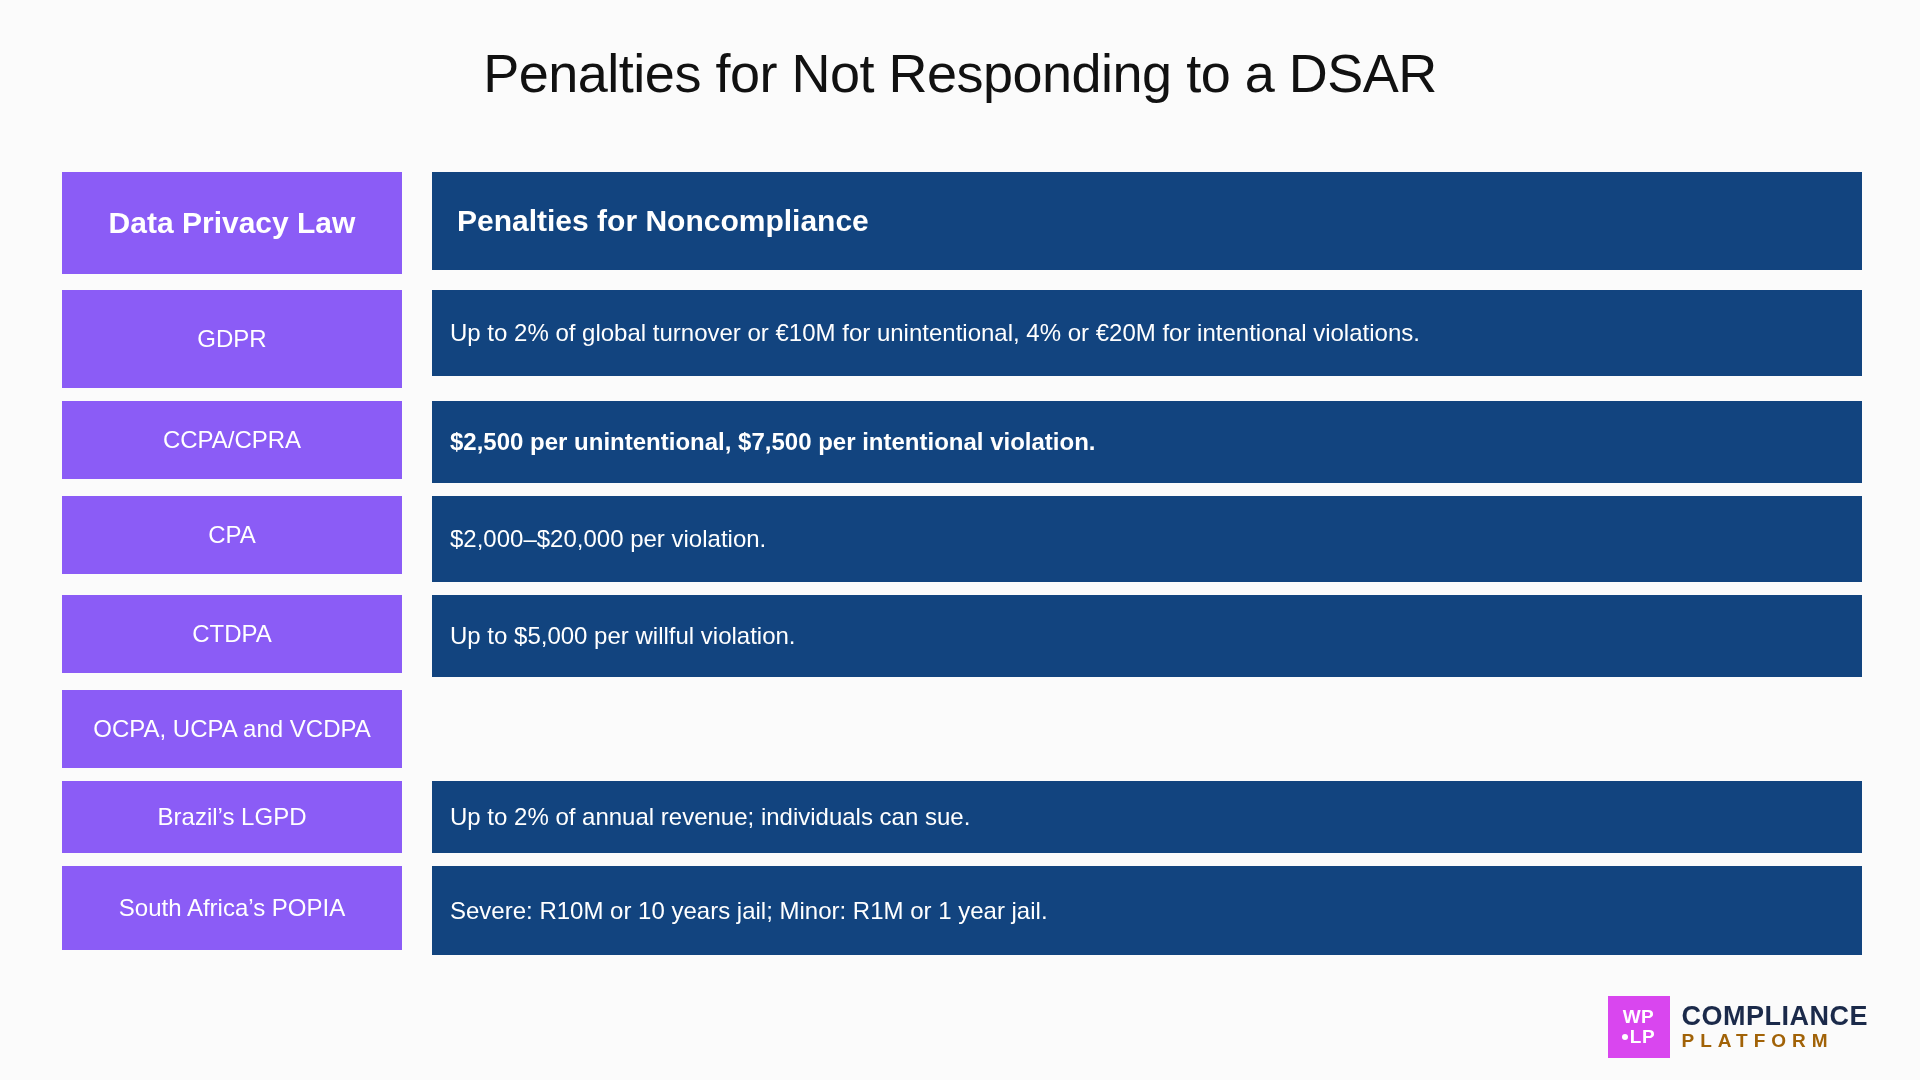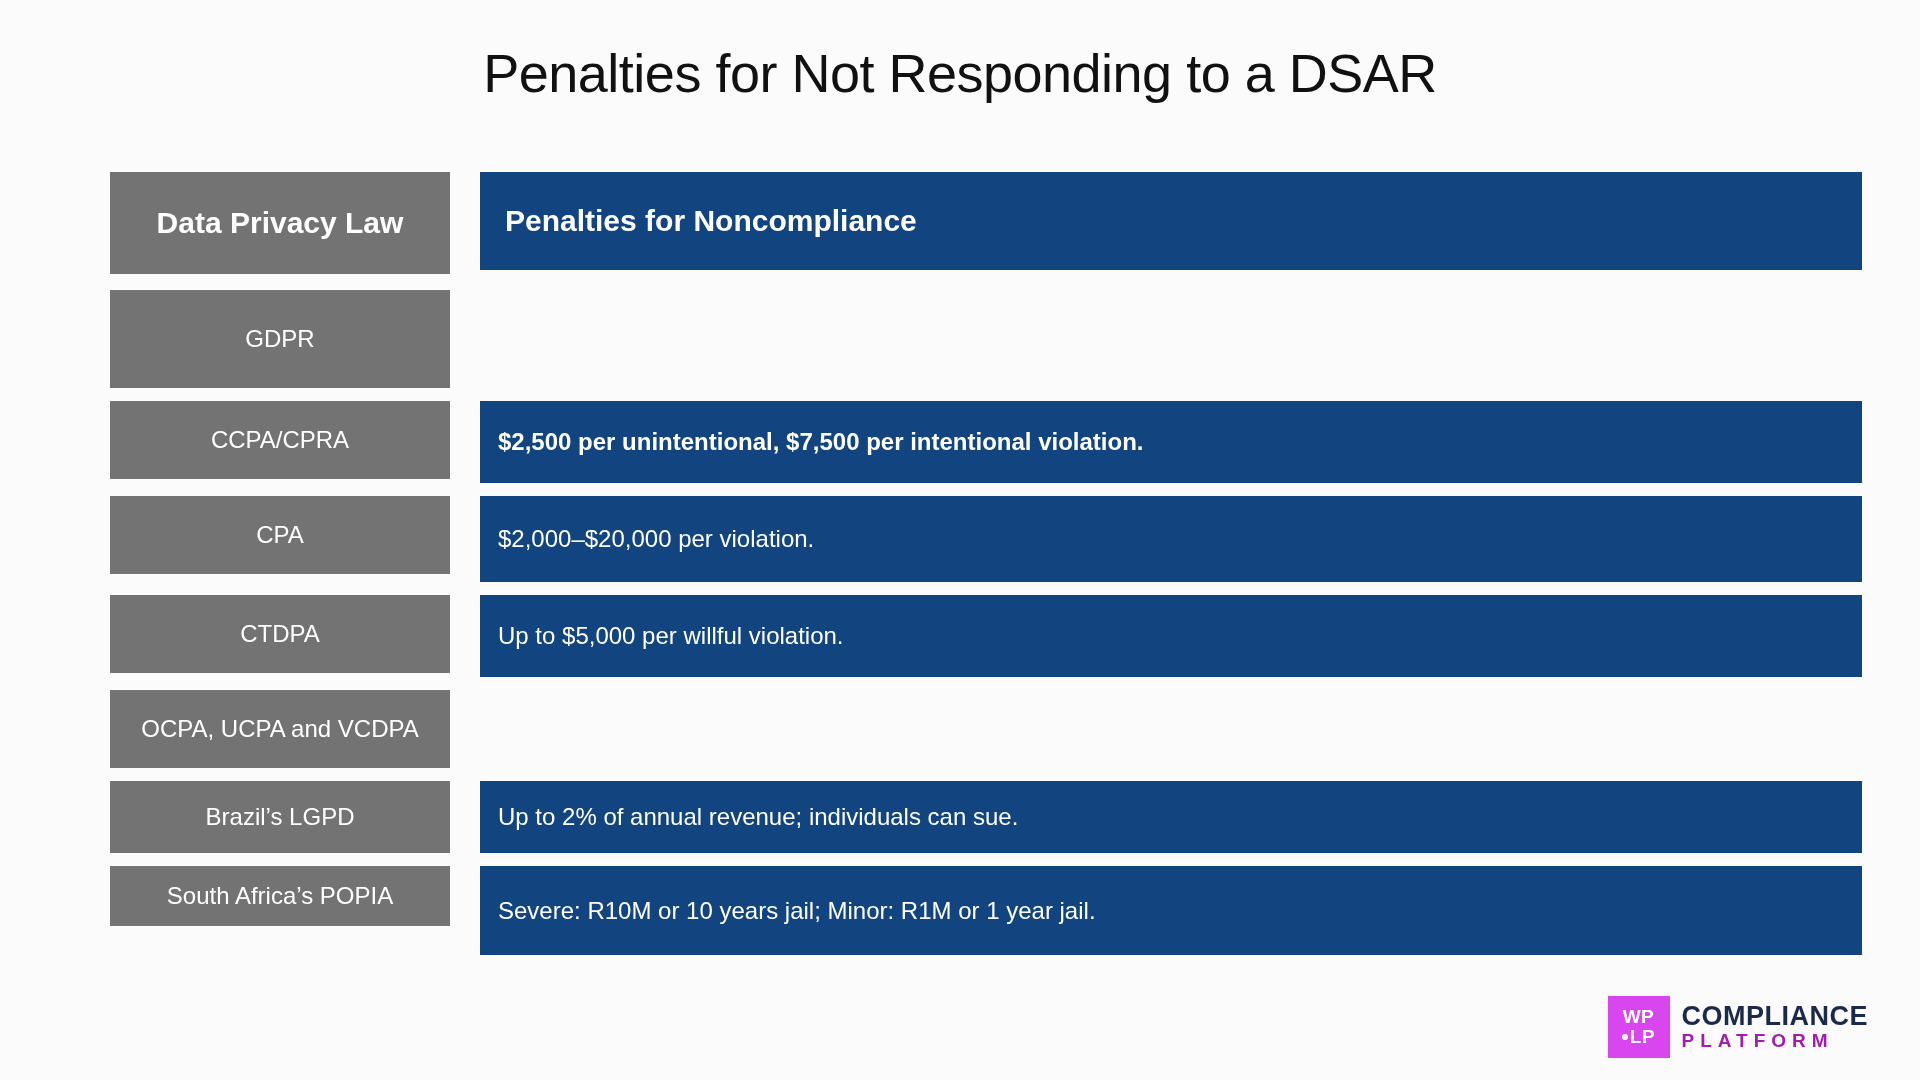--- a/index.html
+++ b/index.html
@@ -36,31 +36,30 @@
   }
   .row {
     display: flex;
     align-items: stretch;
     gap: 30px;
     margin-bottom: 13px;
   }
   .cell-law {
     width: 340px;
     flex: 0 0 340px;
-    background: #737373;
+    background: #8b5cf6;
     color: #ffffff;
     display: flex;
     align-items: center;
     justify-content: center;
     text-align: center;
     font-size: 24px;
     line-height: 1.42;
     padding: 6px 10px;
     box-sizing: border-box;
-    margin-left: 48px;
   }
   .cell-pen {
     flex: 1 1 auto;
     background: #12447f;
     color: #ffffff;
     display: flex;
     align-items: center;
     font-size: 24px;
     line-height: 1.4;
     padding: 6px 18px;
@@ -84,21 +83,21 @@
   .r2 .cell-law { height: 78px; }
   .r2 .cell-pen { height: 82px; font-weight: bold; }
   .r3 .cell-law { height: 78px; }
   .r3 .cell-pen { height: 86px; }
   .r4 .cell-law { height: 78px; }
   .r4 .cell-pen { height: 82px; }
   .r5 .cell-law { height: 78px; }
   .r5 .cell-pen { height: 72px; }
   .r6 .cell-law { height: 72px; }
   .r6 .cell-pen { height: 72px; }
-  .r7 .cell-law { height: 60px; }
+  .r7 .cell-law { height: 84px; }
   .r7 .cell-pen { height: 89px; }
 
   .logo {
     position: absolute;
     right: 52px;
     bottom: 22px;
     display: flex;
     align-items: center;
     gap: 12px;
   }
@@ -129,40 +128,41 @@
   .logo-text .l1 {
     font-size: 27px;
     font-weight: bold;
     color: #1b2a4a;
     letter-spacing: 0.5px;
     text-align: right;
   }
   .logo-text .l2 {
     font-size: 19px;
     font-weight: bold;
-    color: #a21caf;
+    color: #a16207;
     letter-spacing: 6px;
   }
 </style>
 </head>
 <body>
 
 <div class="page">
 
   <h1 class="title">Penalties for Not Responding to a DSAR</h1>
 
   <div class="table">
 
     <div class="row header">
       <div class="cell-law h-law">Data Privacy Law</div>
       <div class="cell-pen h-pen">Penalties for Noncompliance</div>
     </div>
 
     <div class="row r1">
       <div class="cell-law">GDPR</div>
+      <div class="cell-pen">Up to 2% of global turnover or €10M for unintentional, 4% or €20M for intentional violations.</div>
     </div>
 
     <div class="row r2">
       <div class="cell-law">CCPA/CPRA</div>
       <div class="cell-pen">$2,500 per unintentional, $7,500 per intentional violation.</div>
     </div>
 
     <div class="row r3">
       <div class="cell-law">CPA</div>
       <div class="cell-pen">$2,000–$20,000 per violation.</div>

